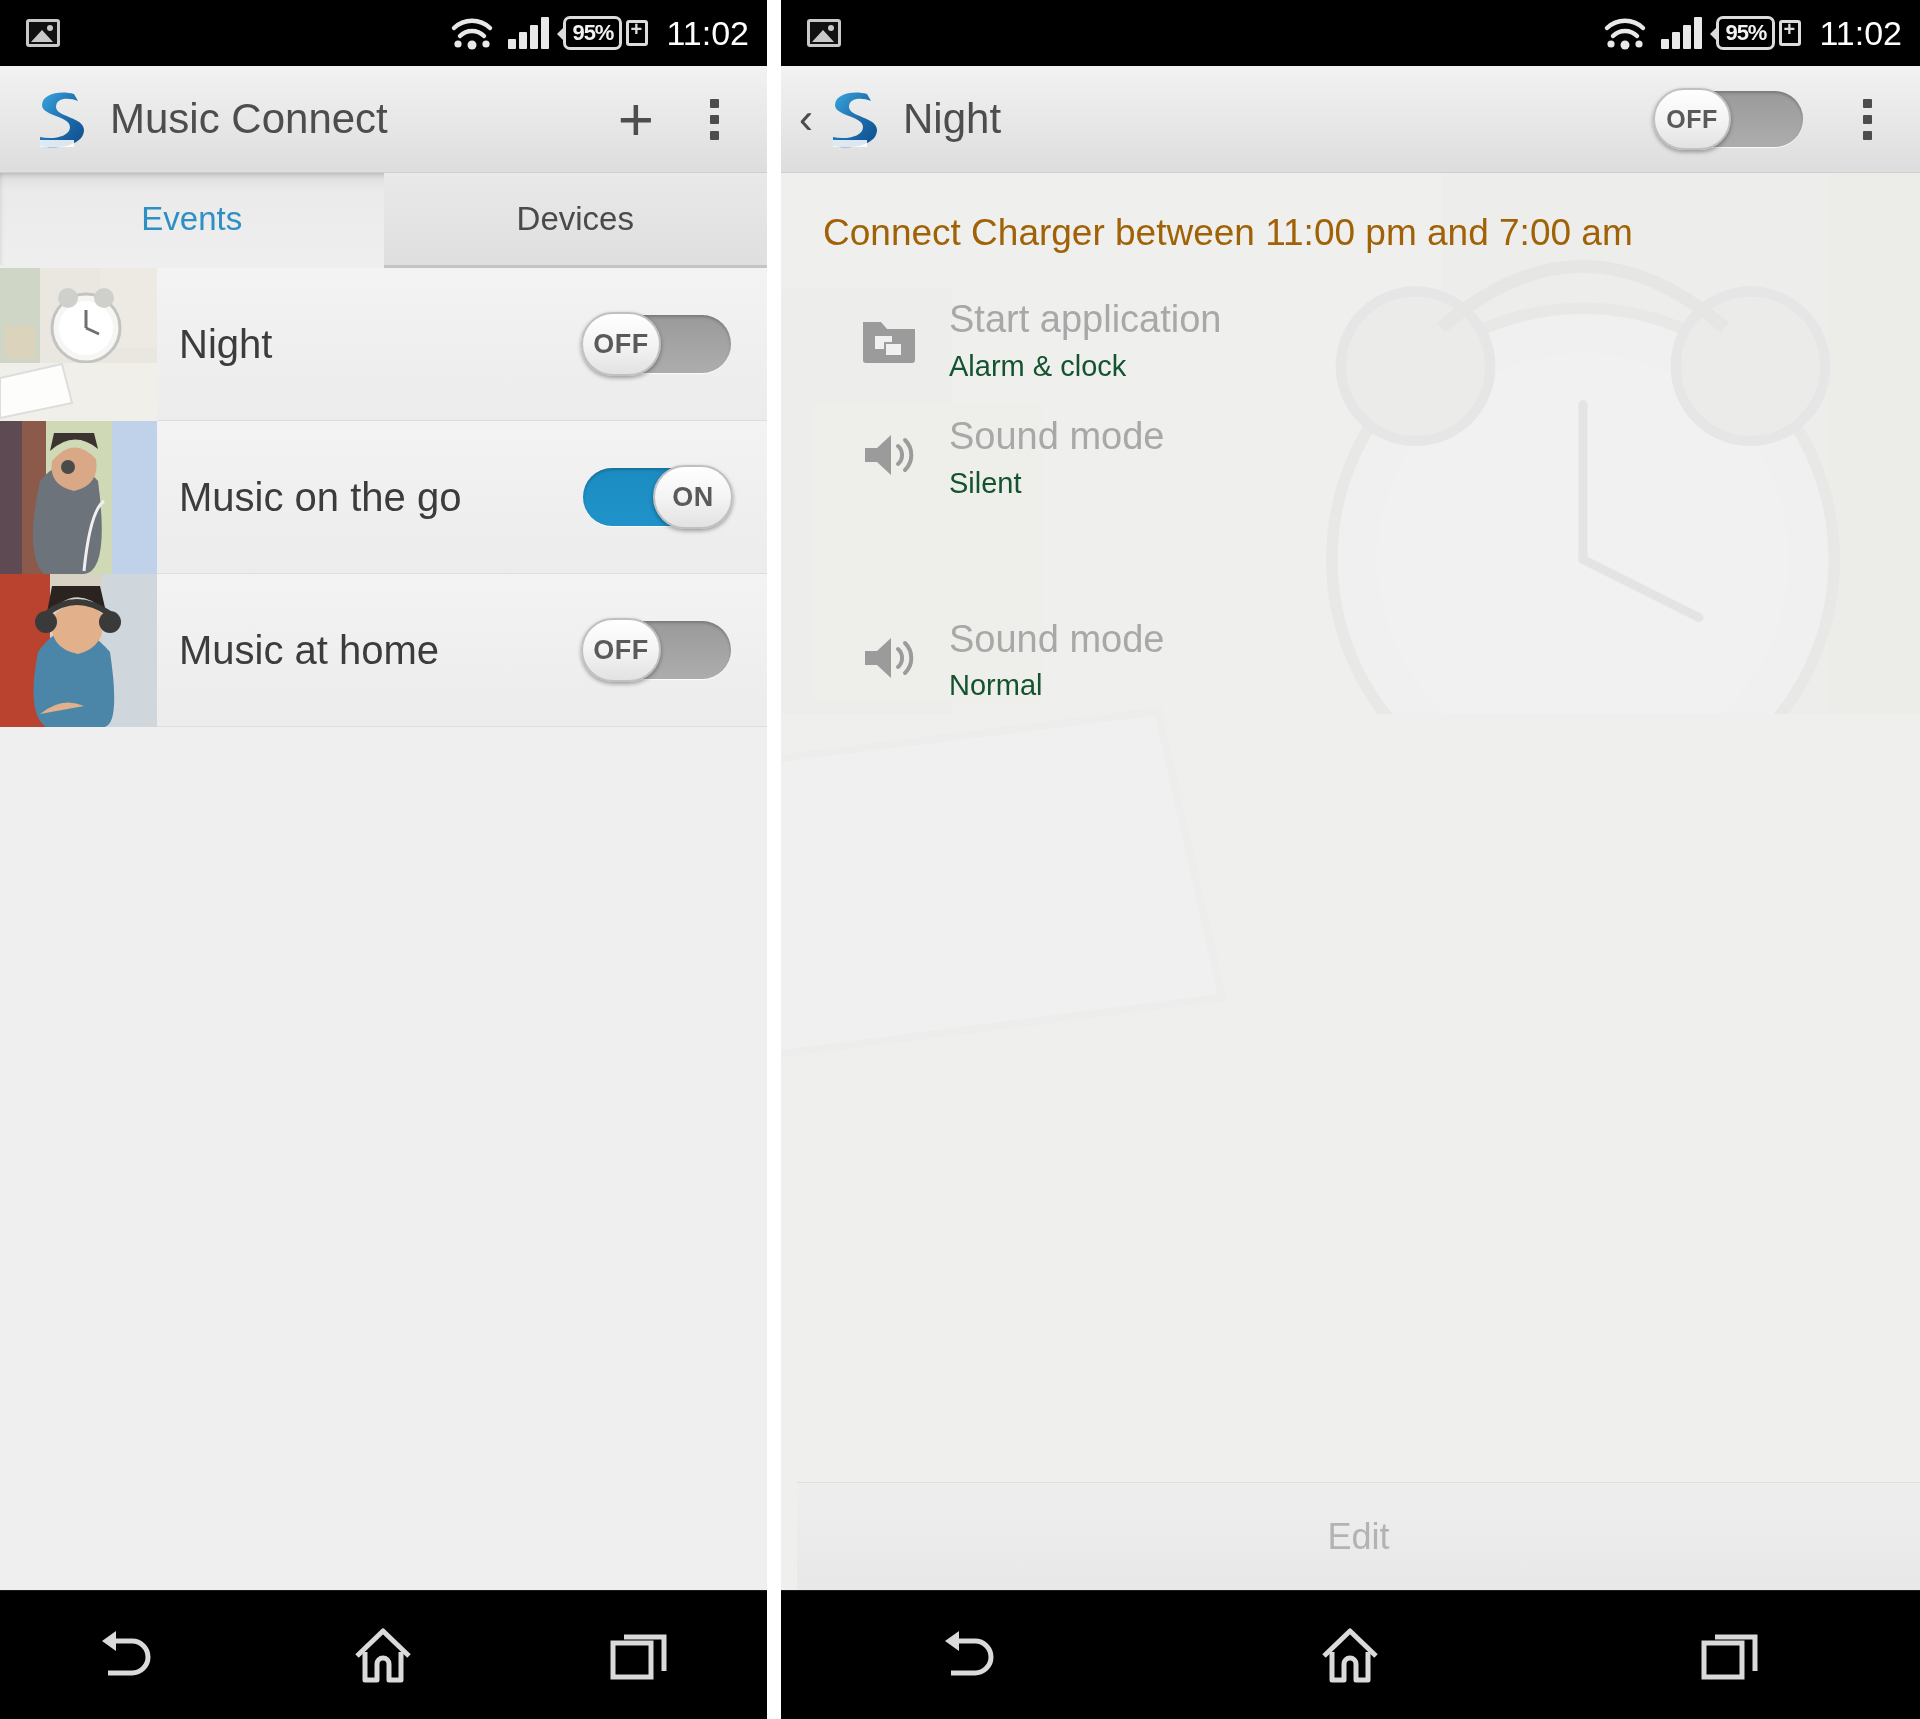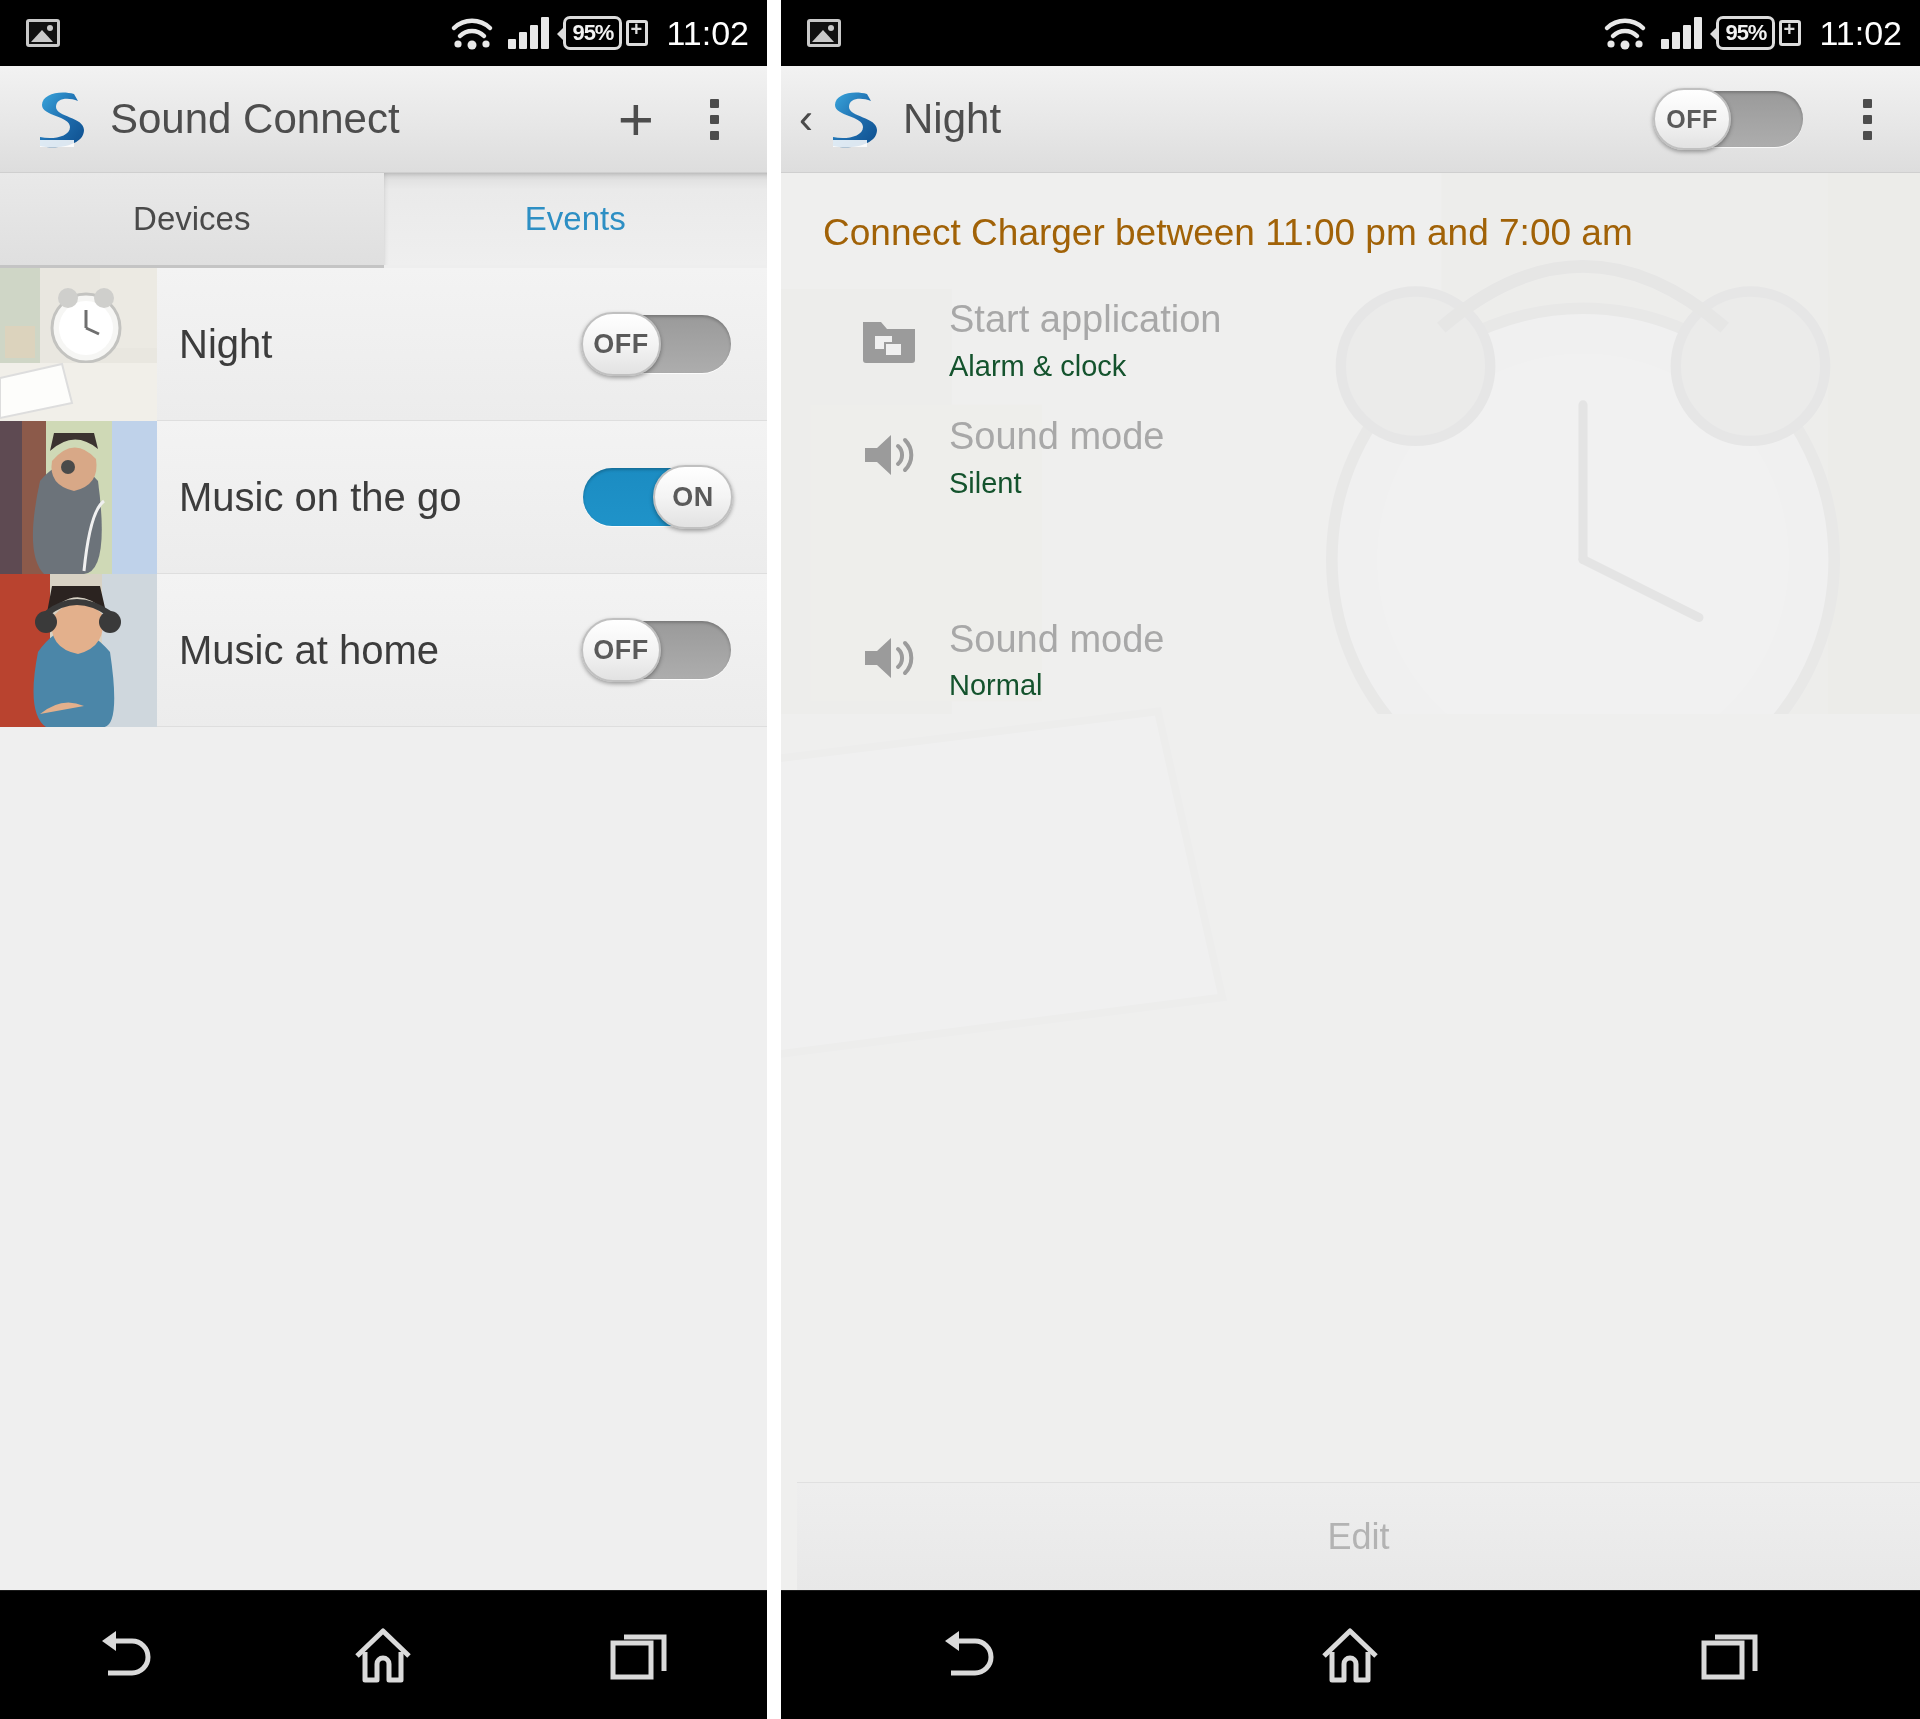--- a/index.html
+++ b/index.html
@@ -264,36 +264,36 @@
               <linearGradient id="lg1" x1="0" y1="0" x2="1" y2="1">
             <stop offset="0" stop-color="#3aa7dd"></stop>
                 <stop offset="0.5" stop-color="#1f6fb0"></stop>
                 <stop offset="1" stop-color="#0d4d8c"></stop>
           </linearGradient>
             </defs>
           <path d="M44 6 C30 2 12 6 12 17 C12 28 40 28 40 39 C40 49 22 52 10 49 L10 58 C28 62 54 57 54 42 C54 29 26 29 26 19 C26 10 38 9 48 13 Z" fill="url(#lg1)"></path>
           <rect x="10" y="52" width="34" height="7" fill="#ffffff" opacity="0.85"></rect>
         </svg>
       </span>
-      <span class="app-title">Sound Connect</span>
+      <span class="app-title">Music Connect</span>
       <span class="ab-spacer"></span>
       <span class="plus-btn">+</span>
       <span class="overflow-btn">
           <span></span>
           <span></span>
           <span></span>
         </span>
     </div>
 
     <div class="tabs">
+      <div class="tab active">
+        <span>Events</span>
+      </div>
       <div class="tab">
         <span>Devices</span>
-      </div>
-      <div class="tab active">
-        <span>Events</span>
       </div>
     </div>
 
     <div class="content">
 
       <div class="event-row">
         <span class="thumb">
           <svg viewBox="0 0 157 153" preserveAspectRatio="xMidYMid slice">
             <rect width="157" height="153" fill="#e9e7e0"></rect>
             <rect x="0" y="0" width="40" height="95" fill="#cfd6c6"></rect>

